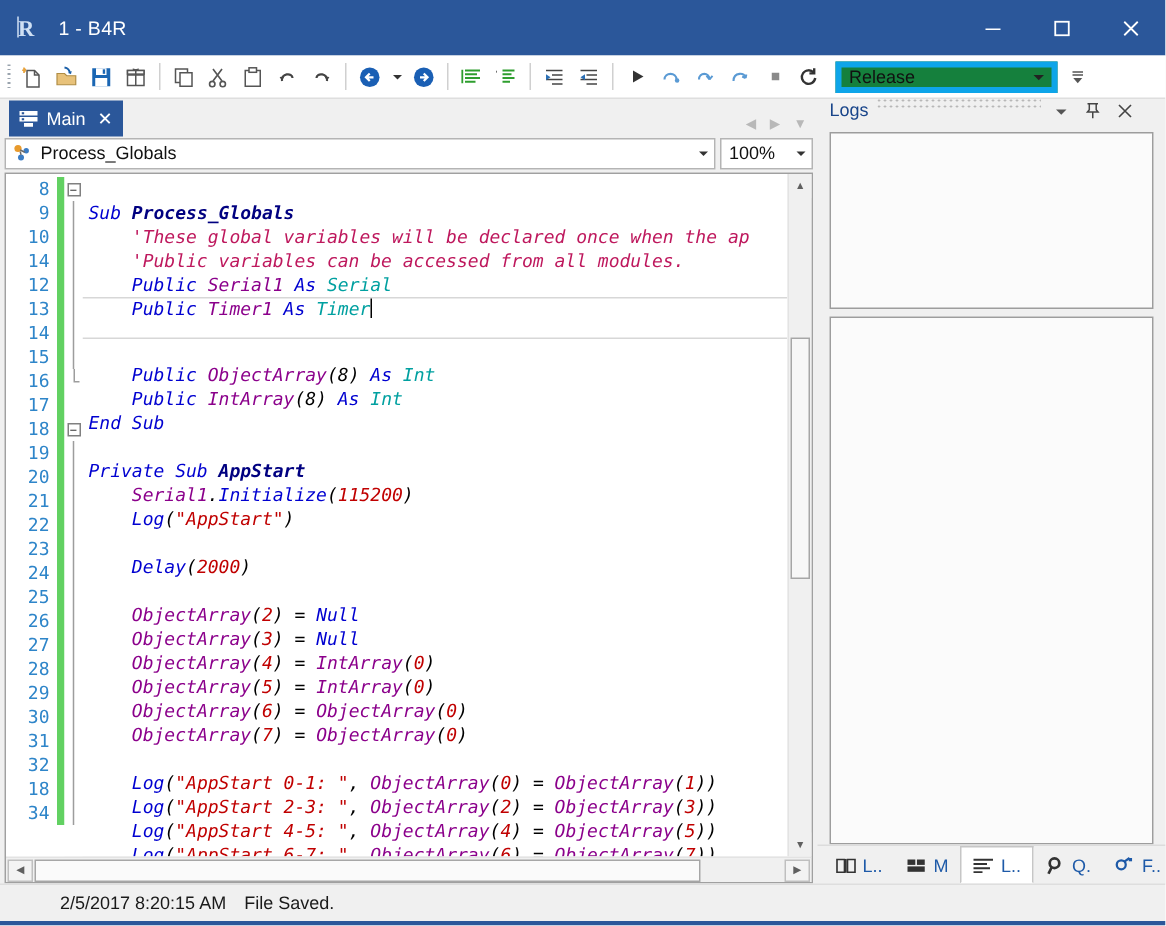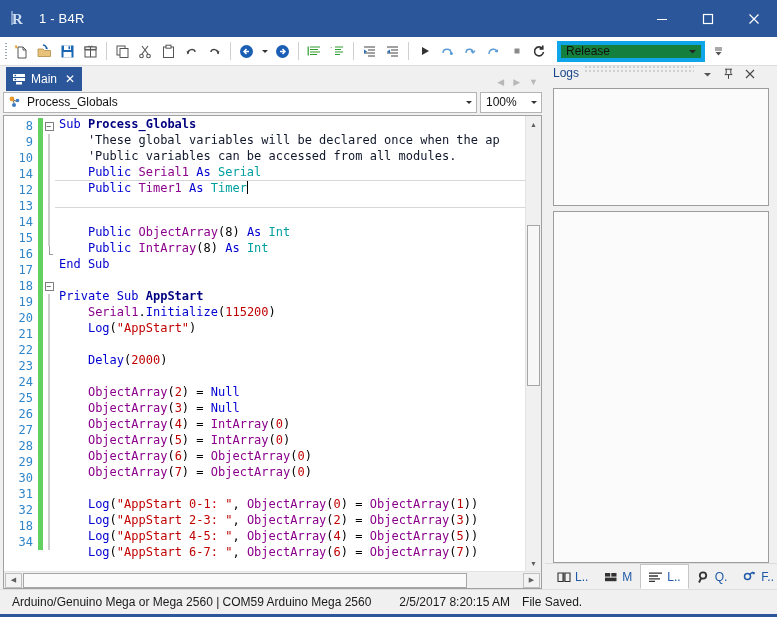--- a/index.html
+++ b/index.html
@@ -224,37 +224,38 @@
   }
   .foldend::after {
     content: ''; position: absolute; left: 0; top: 8px;
     width: 4px; height: 1px; background: #9d9d9d;
   }
 
   .code-lines {
     flex: 1 1 auto; min-width: 0;
     font-family: "DejaVu Sans Mono", monospace;
     font-size: 12px;
-    padding-top: 0;
+    padding-top: 18px;
     white-space: pre;
     overflow: hidden;
     position: relative;
+    font-style: italic;
   }
   .code-lines .ln { height: 16px; line-height: 16px; padding-left: 4px; }
   .code-lines .ln.current {
     border-top: 1px solid #d7d7d7;
     border-bottom: 1px solid #d7d7d7;
     height: 28px; line-height: 14px;
     background: #ffffff;
   }
   .k  { color: #0000d0; }   
   .kb { color: #000080; font-weight: bold; } 
   .id { color: #8b008b; }   
   .ty { color: #00a0a0; }   
-  .cm { color: #0f172a; }   
+  .cm { color: #be185d; }   
   .st { color: #c00000; }   
   .pl { color: #000000; }   
   .caret {
     display: inline-block; width: 1px; height: 13px;
     background: #000; vertical-align: -2px;
   }
 
   
   .vscroll {
     width: 16px; flex: 0 0 16px;
@@ -867,20 +868,19 @@
               <rect x="9.5" y="1" width="2.2" height="2.2" fill="#1e5aa8"></rect>
             </svg>
           </span>
           <span>F..</span>
         </div>
       </div>
     </div>
   </div>
 
   <div class="statusbar">
-    <span class="seg">Arduino/Genuino Mega or Mega 2560 | COM59 Arduino Mega 2560</span>
     <span class="sp1"></span>
     <span class="seg">2/5/2017 8:20:15 AM</span>
     <span class="sp2"></span>
     <span class="seg">File Saved.</span>
   </div>
   <div class="accentline"></div>
 </div>
 
 </body></html>

